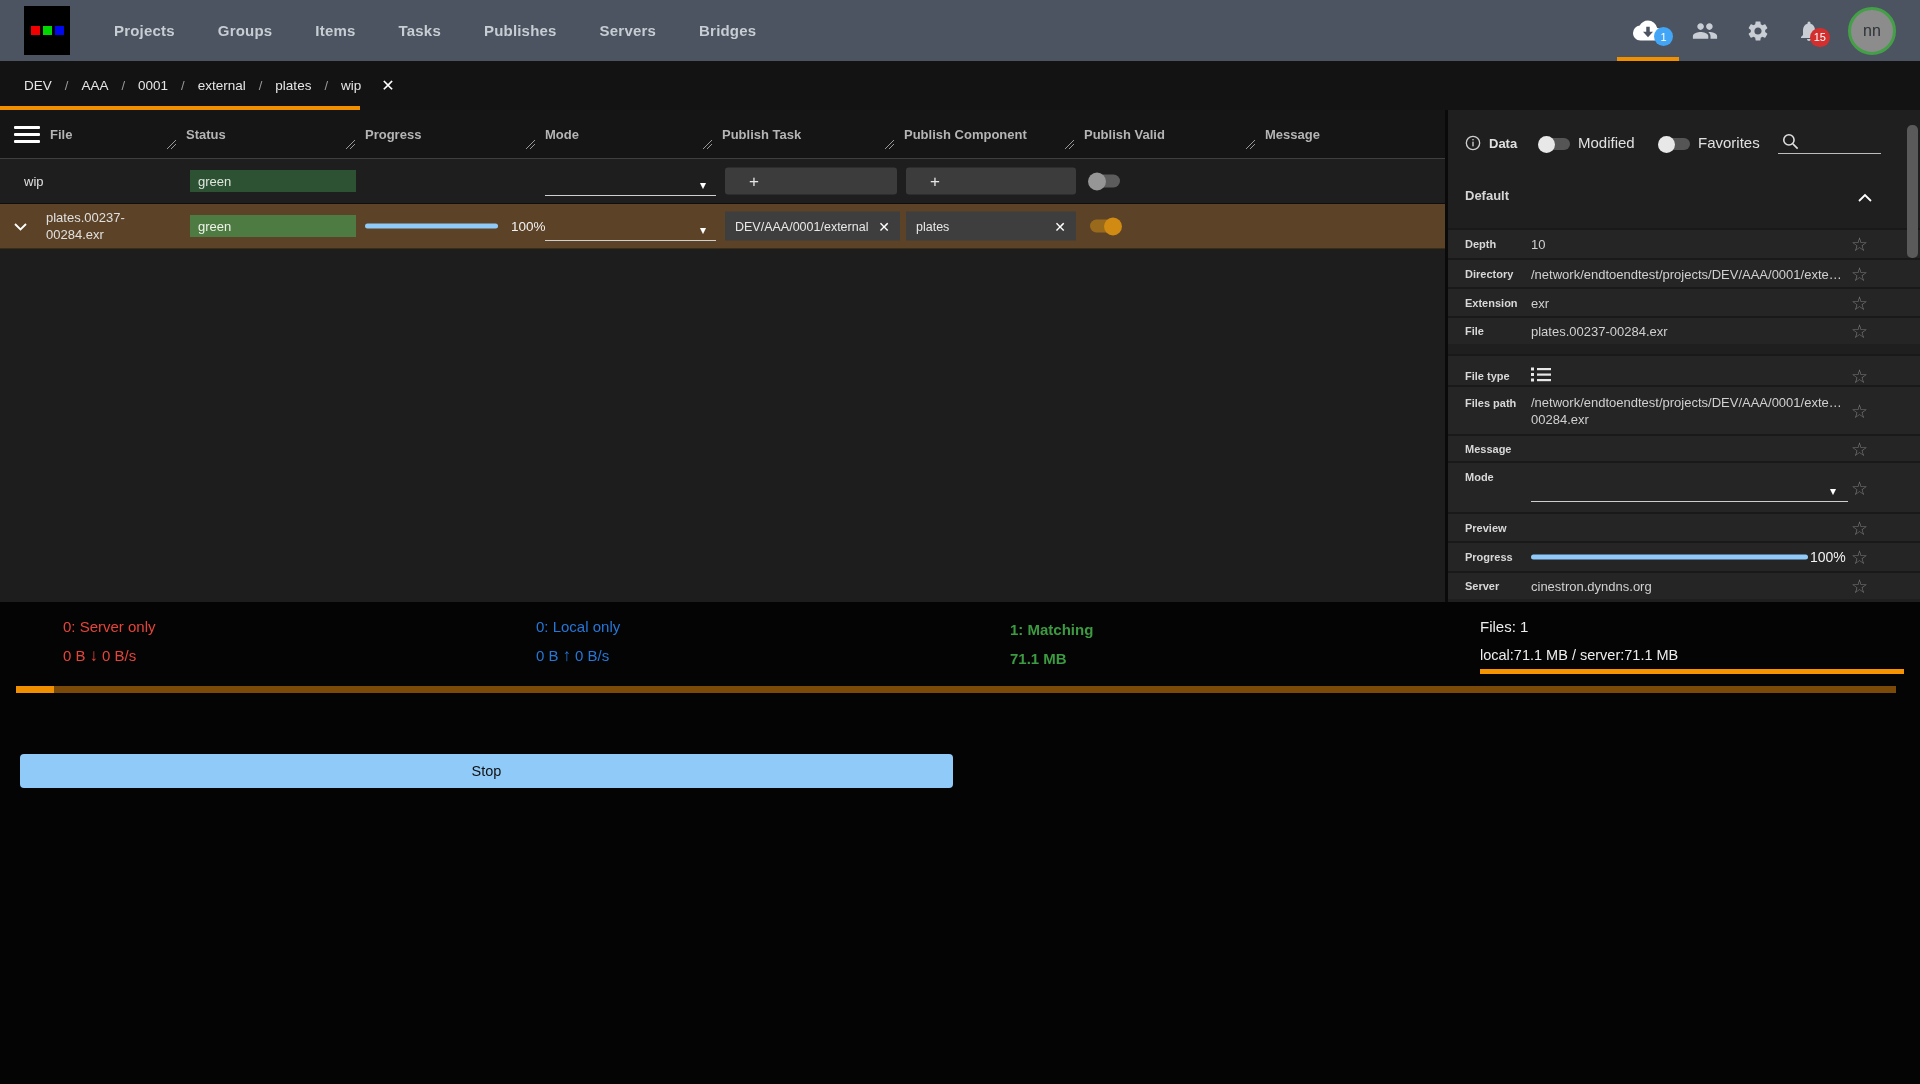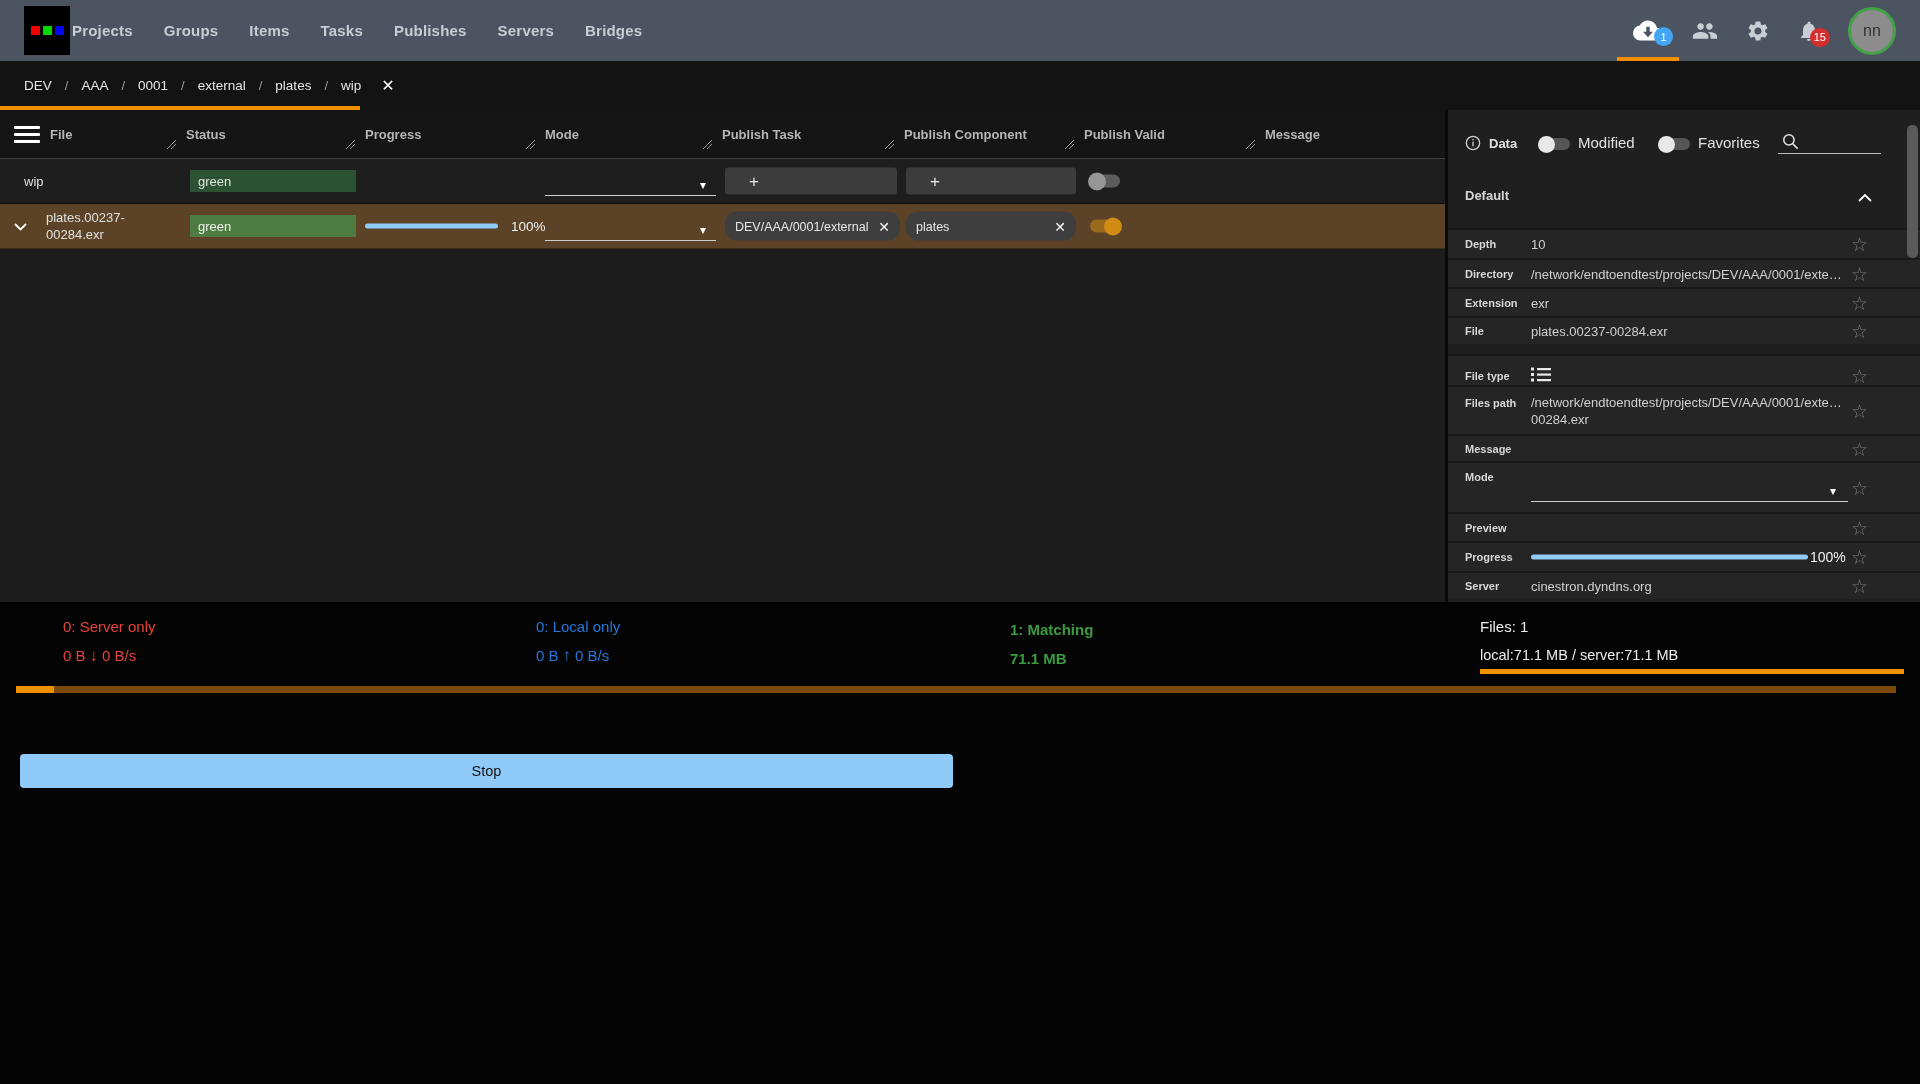--- a/index.html
+++ b/index.html
@@ -6,21 +6,21 @@
   html,body { width:1920px; height:1084px; background:#000; overflow:hidden;
               font-family:"Liberation Sans", sans-serif; }
   .app { position:relative; width:1920px; height:1084px; background:#040404; }
 
   
   .nav { position:absolute; top:0; left:0; width:100%; height:61px;
          background:var(--nav-bg,#4b5460); display:flex; align-items:center; }
   .logo { position:absolute; left:24px; top:6px; width:46px; height:49px; background:#000;
           display:flex; align-items:center; justify-content:center; gap:3px; }
   .logo i { width:9px; height:9px; display:block; }
-  .nav-items { display:flex; gap:31px; margin-left:72px;justify-content:flex-end; }
+  .nav-items { display:flex; gap:43px; margin-left:114px;justify-content:flex-end; }
   .nav-item { color:#c8cdd3; font-size:15px; font-weight:700; letter-spacing:.2px; cursor:pointer; }
   .nav-right { position:absolute; right:24px; top:0; height:61px; display:flex; align-items:center; gap:27px; }
   .nav-ico-wrap { position:relative; height:61px; display:flex; align-items:center; }
   .cloud-underline { position:absolute; bottom:0; left:50%; transform:translateX(-50%);
                      width:62px; height:4px; background:var(--accent,#f09000); }
   .badge { position:absolute; top:9px; right:-9px; min-width:19px; height:19px; border-radius:10px;
            color:#fff; font-size:11px; display:flex; align-items:center; justify-content:center; padding:0 4px; }
   .badge.blue { background:#42a5f5; }
   .badge.red  { background:#d32f2f; }
   .avatar { width:48px; height:48px; border-radius:50%; background:#8c8c8c; border:3px solid #43a047;
@@ -60,21 +60,21 @@
   .progress-text { position:absolute; left:511px; top:50%; transform:translateY(-50%); color:#f2f2f2; font-size:13.5px; }
   .mode-select { position:absolute; left:545px; width:171px; bottom:7px; height:22px;
                  border-bottom:1px solid #cfcfcf; cursor:pointer; }
   .mode-select .caret { position:absolute; right:10px; bottom:3px; color:#fff; font-size:12px; }
   .btn-add { position:absolute; top:50%; transform:translateY(-50%); height:27px; background:#3c3c3c;
              border:none; border-radius:3px; color:#e6e6e6; font-size:17px; text-align:left;
              padding-left:24px; cursor:pointer; font-family:inherit; }
   .btn-add.task { left:725px; width:172px; }
   .btn-add.comp { left:906px; width:170px; }
   .chip-tag { position:absolute; top:50%; transform:translateY(-50%); height:29px; background:#3e3e3e;
-              border-radius:12px; display:flex; align-items:center; padding:0 10px; color:#e8e8e8;
+              border-radius:0; display:flex; align-items:center; padding:0 10px; color:#e8e8e8;
               font-size:12.5px; cursor:pointer; }
   .chip-tag.task { left:725px; width:175px; }
   .chip-tag.comp { left:906px; width:170px; }
   .chip-x { margin-left:auto; color:#fff; font-size:14px; cursor:pointer; }
 
   .switch { position:absolute; left:1090px; top:50%; transform:translateY(-50%); width:30px; height:13px;
             border-radius:7px; cursor:pointer; }
   .switch .knob { position:absolute; top:-2.5px; width:18px; height:18px; border-radius:50%; }
   .switch.off { background:#5c5c5c; }
   .switch.off .knob { left:-2px; background:#969696; }

